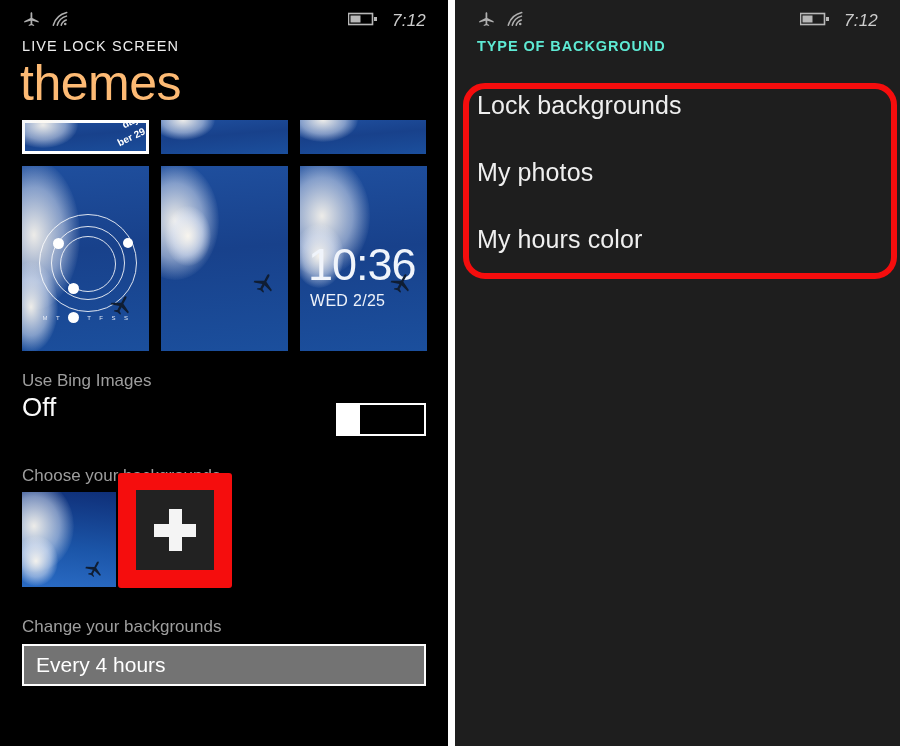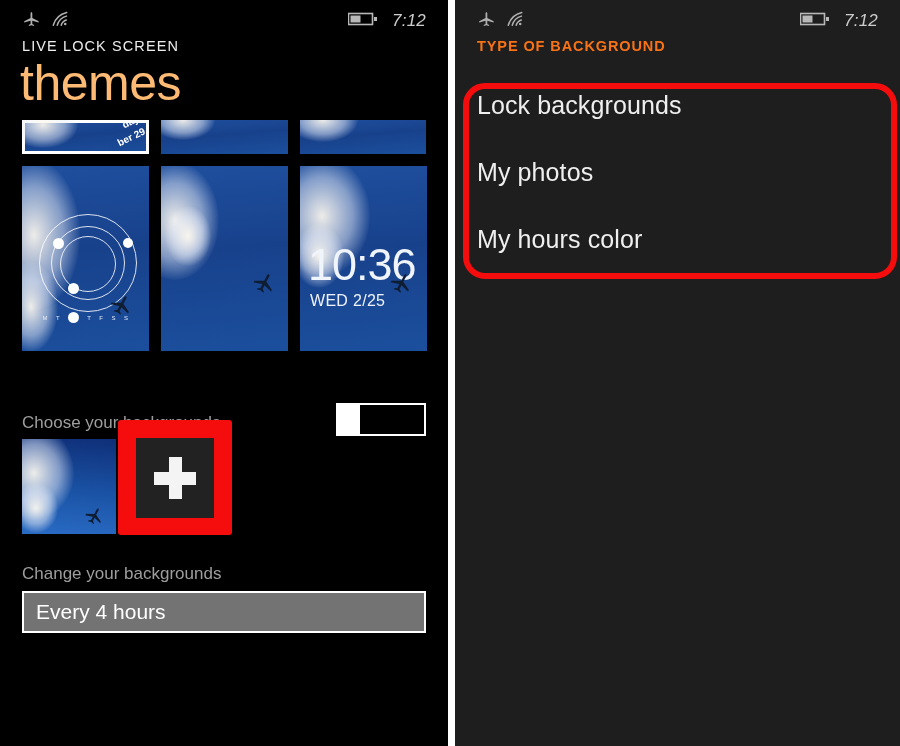--- a/index.html
+++ b/index.html
@@ -26,21 +26,21 @@
   }
   .status-left { display: flex; align-items: center; gap: 9px; }
   .status-right { margin-left: auto; display: flex; align-items: center; gap: 14px; }
   .sb-icon { display: block; }
   .sb-time { font-size: 17px; color: #cdcdcd; letter-spacing: .2px; }
 
   
   .app-title {
     padding: 8px 22px 0 22px;
     font-size: 14.5px; letter-spacing: .9px;
-    color: #f97316; font-weight: 600;
+    color: #5eead4; font-weight: 600;
   }
   .panel-left .app-title { font-weight: 400; letter-spacing: 1.1px; color: #ededed; }
   .page-title {
     padding: 2px 22px 0 20px;
     font-size: 50px; font-weight: 300; color: #fdba74;
     line-height: 1.08; letter-spacing: -0.5px;
   }
 
   
   .theme-grid {
@@ -272,20 +272,24 @@
             <g transform="rotate(28 12 12)">
                 <path d="M21 15.5l-8-4.2V5.6c0-.9-.5-1.6-1.1-1.6s-1.1.7-1.1 1.6v5.7l-8 4.2v1.7l8-2.4v4l-2.3 1.5v1.2l3.4-.9 3.4.9v-1.2L13 18.8v-4l8 2.4z"></path>
               </g>
           </svg>
         </div>
 
       </div>
     </div>
 
     <div class="setting toggle-row">
+      <div>
+        <div class="setting-label">Use Bing Images</div>
+        <div class="setting-value">Off</div>
+      </div>
       <div class="toggle">
         <div class="knob"></div>
         <div class="track"></div>
       </div>
     </div>
 
     <div class="pick-row">
       <div class="setting-label">Choose your backgrounds</div>
       <div class="pick-strip">
         <div class="pick-thumb">

